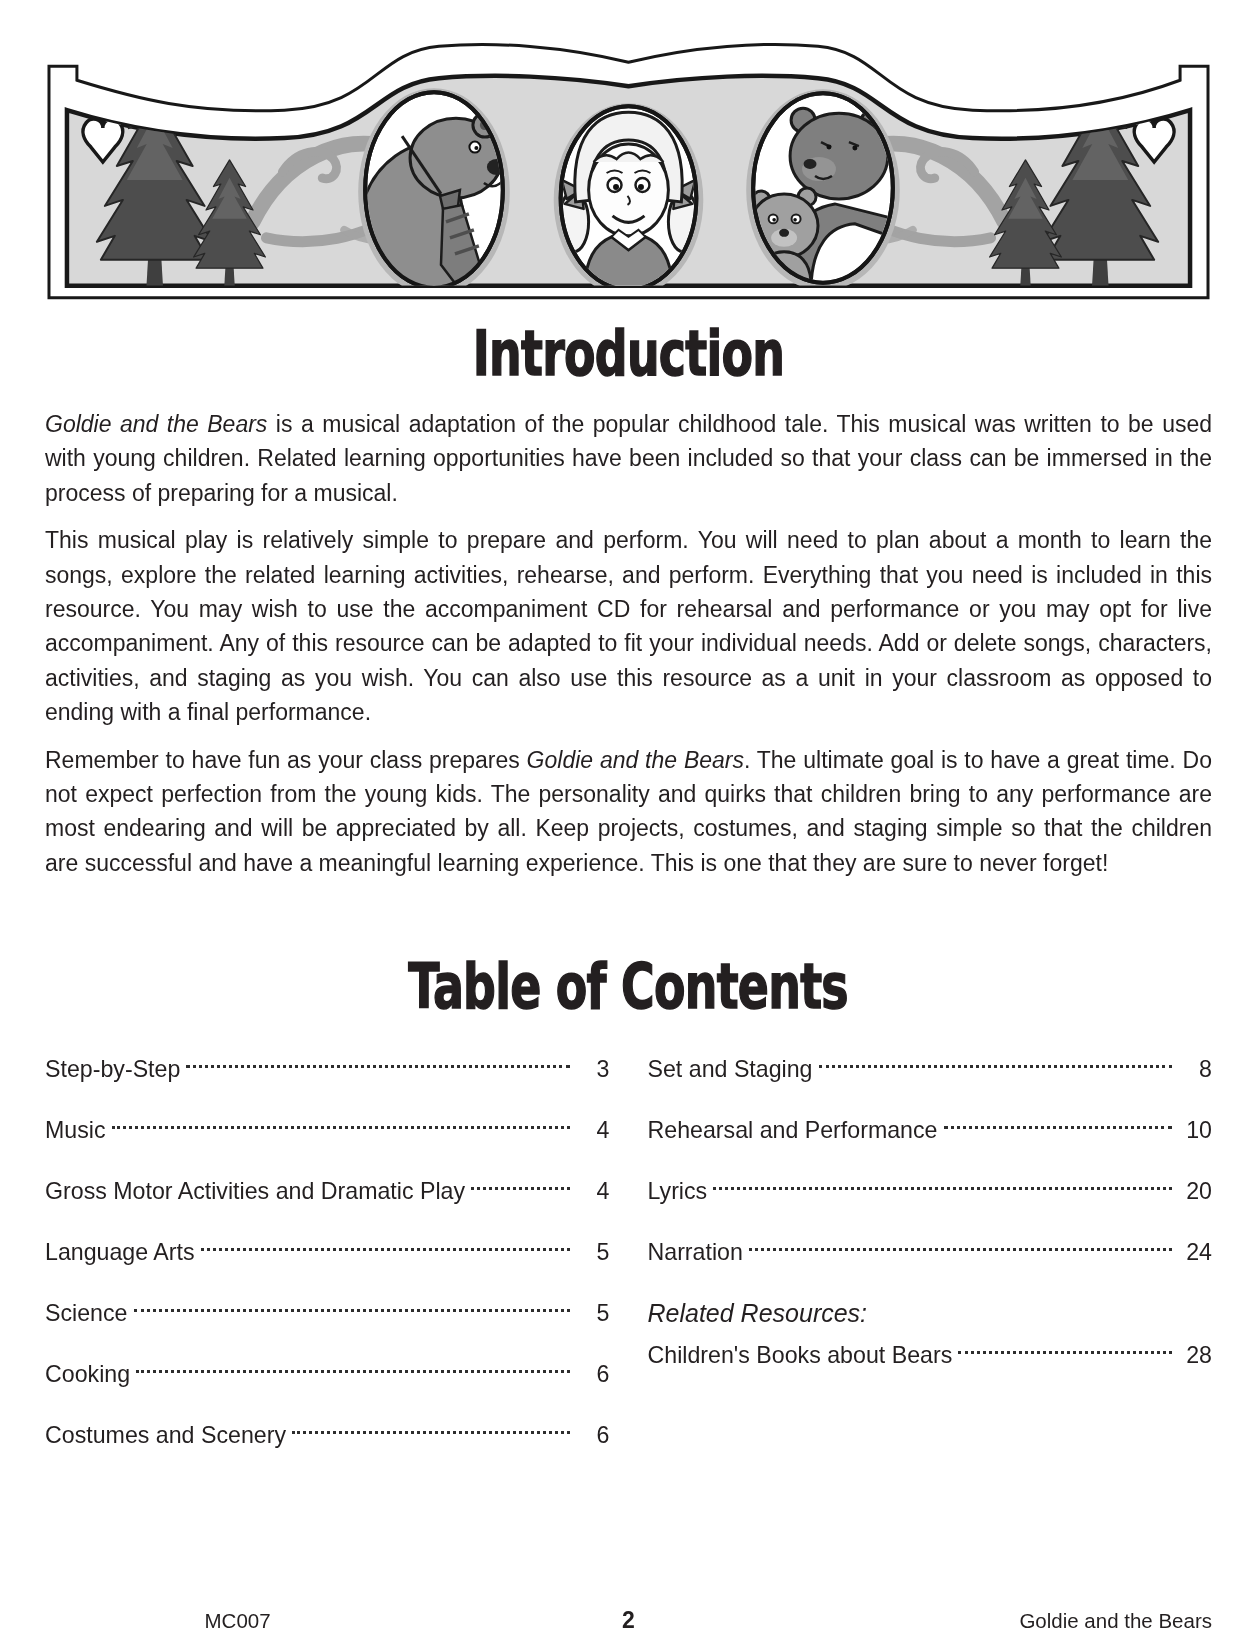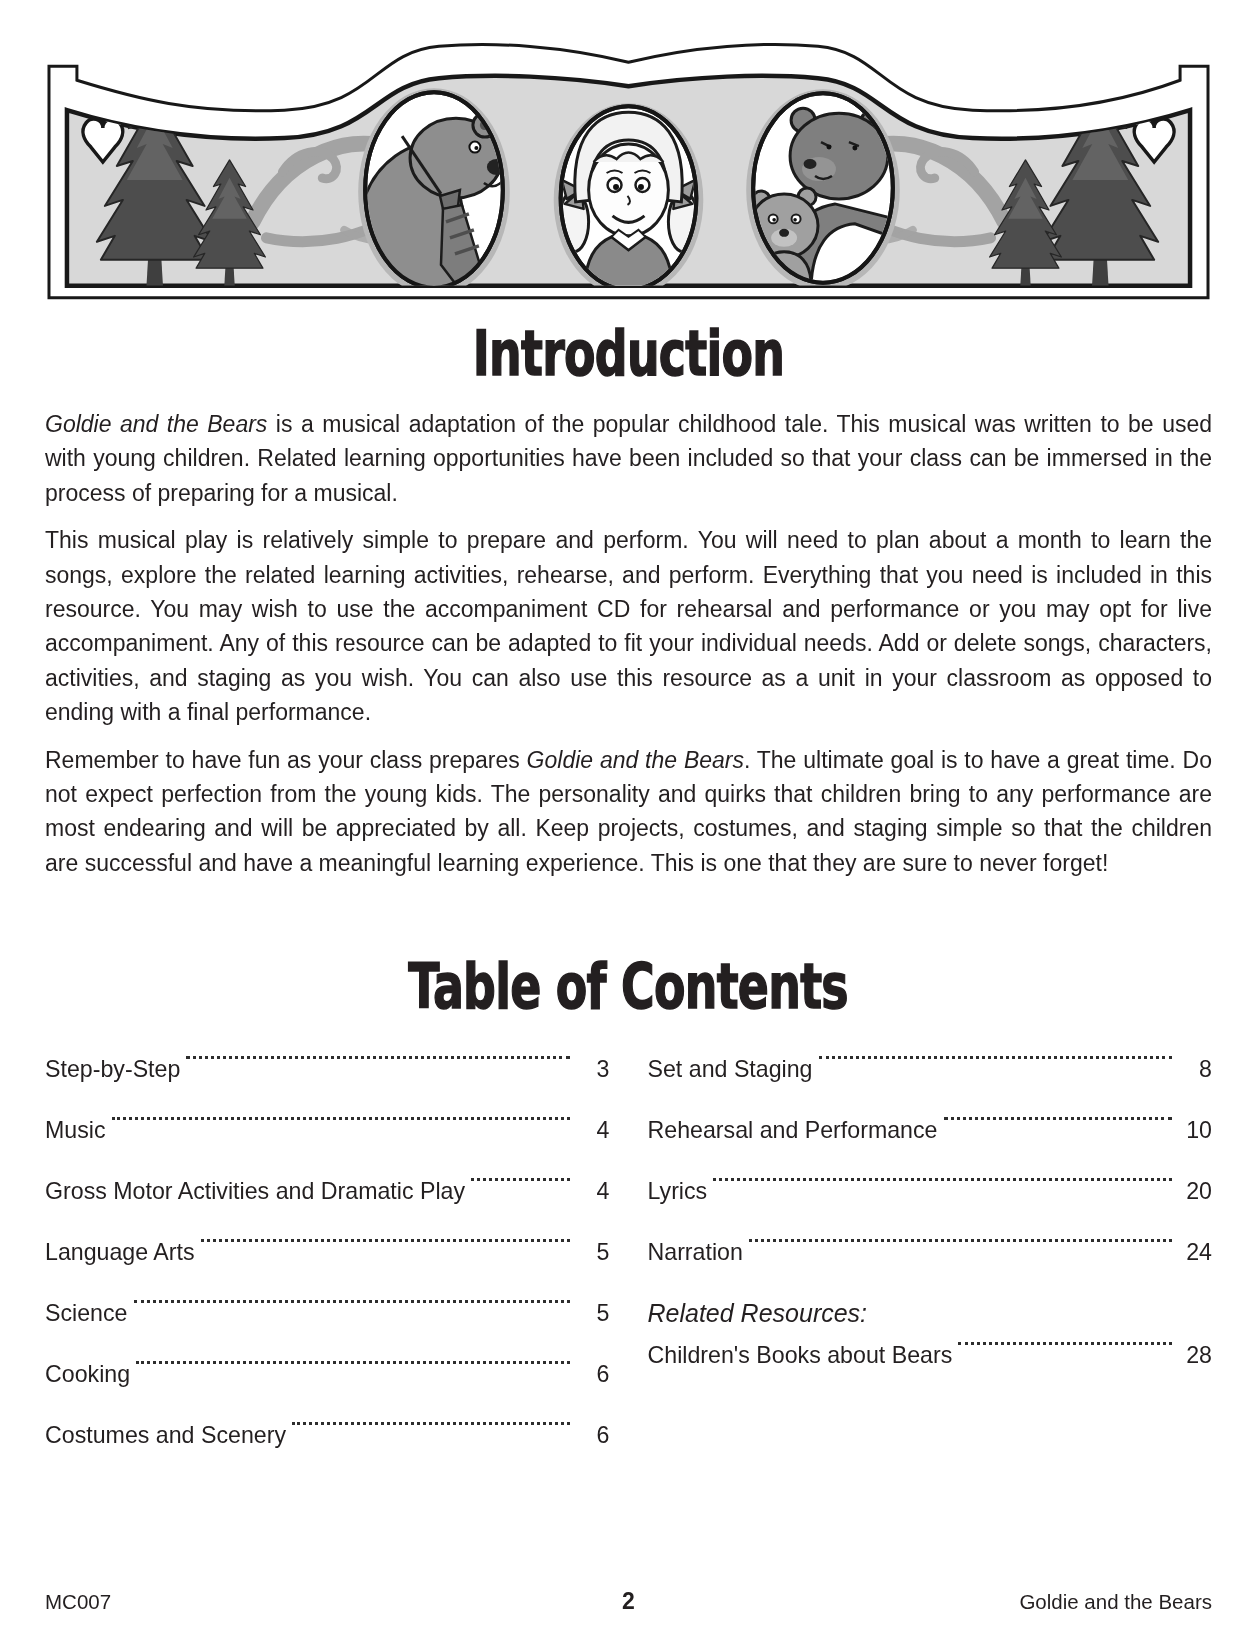--- a/index.html
+++ b/index.html
@@ -1,44 +1,44 @@
 <!DOCTYPE html>
 <html><head>
 <meta charset="utf-8">
 <style>
   html,body{margin:0;padding:0;background:#ffffff;}
   .page{
     width:1257px;min-height:1650px;margin:0 auto;box-sizing:border-box;
-    padding:40px 45px 35px;display:flex;flex-direction:column;
+    padding:40px 45px 16px;display:flex;flex-direction:column;
     font-family:"Liberation Sans",sans-serif;color:#231f20;
   }
   .banner{width:1167px;height:262px;display:block;}
   h1.display,h2.display{
     text-align:center;font-family:"DejaVu Sans",sans-serif;font-weight:bold;
     font-size:62px;line-height:72px;color:#231f20;letter-spacing:-1px;
   }
   h1.display{margin:16px 0 17px;}
   h2.display{margin:55px 0 33px;}
   .squeeze{display:inline-block;transform:scaleX(.74);transform-origin:center;
     -webkit-text-stroke:1.5px #231f20;}
   p.body-text{
     font-size:23px;line-height:34.4px;text-align:justify;margin:0 0 13px;
   }
   p.body-text.last{margin-bottom:16px;}
   p.body-text em{font-style:italic;}
   .toc{display:flex;gap:38px;}
   .toc-col{flex:1;min-width:0;}
-  .toc-row{display:flex;align-items:flex-start;font-size:23.2px;line-height:26px;margin-bottom:35px;}
+  .toc-row{display:flex;align-items:center;font-size:23.2px;line-height:26px;margin-bottom:35px;}
   .toc-label{white-space:nowrap;padding-right:4px;}
   .toc-dots{flex:1;border-bottom:3px dotted #2d2d2d;margin:0 6px 5px 2px;min-width:20px;}
   .toc-page{min-width:34px;text-align:right;}
   .toc-note{font-size:25px;line-height:26px;font-style:italic;margin:34px 0 0;}
   .toc-row.tight{margin-top:16px;margin-bottom:0;}
   .footer{margin-top:auto;display:flex;align-items:baseline;font-size:20.5px;padding-top:10px;}
-  .footer-left{width:33%;text-align:left;}
+  .footer-left{width:33%;text-align:center;}
   .footer-center{width:34%;text-align:center;font-weight:bold;font-size:23px;}
   .footer-right{width:33%;text-align:right;}
 </style>
 </head>
 <body>
 
 <div class="page">
 
   <svg class="banner" viewBox="0 0 1170 262" aria-hidden="true">
     <defs>

